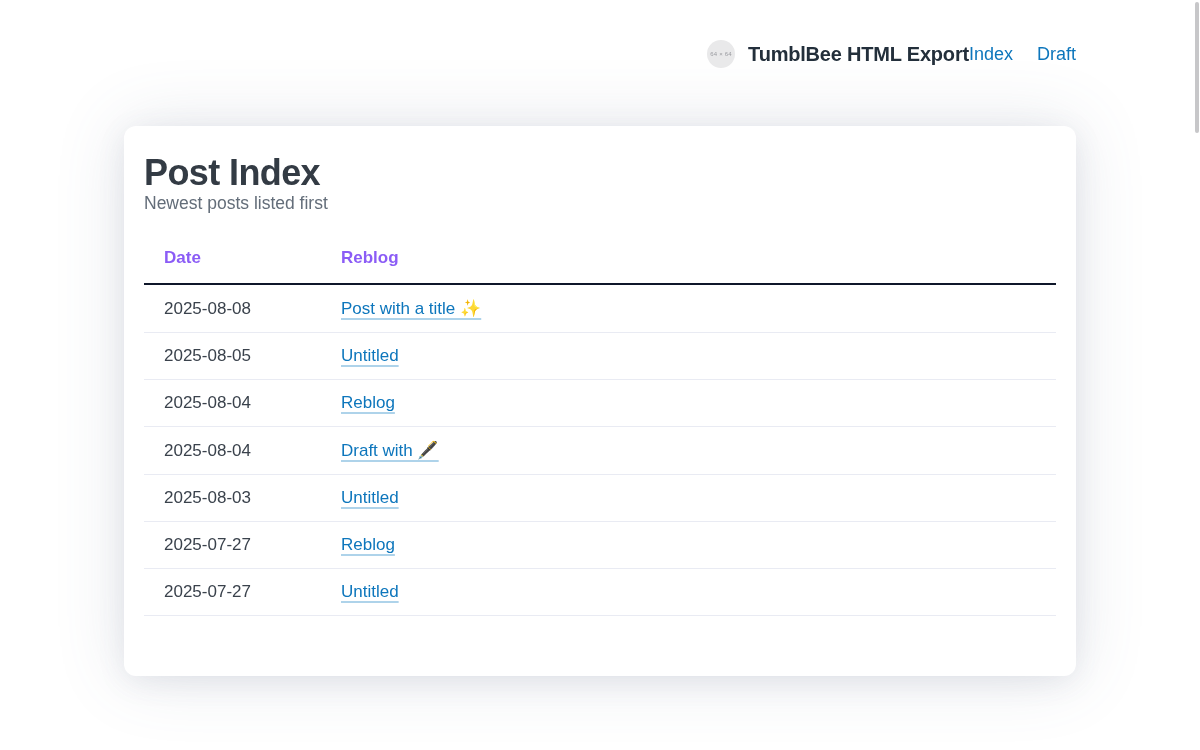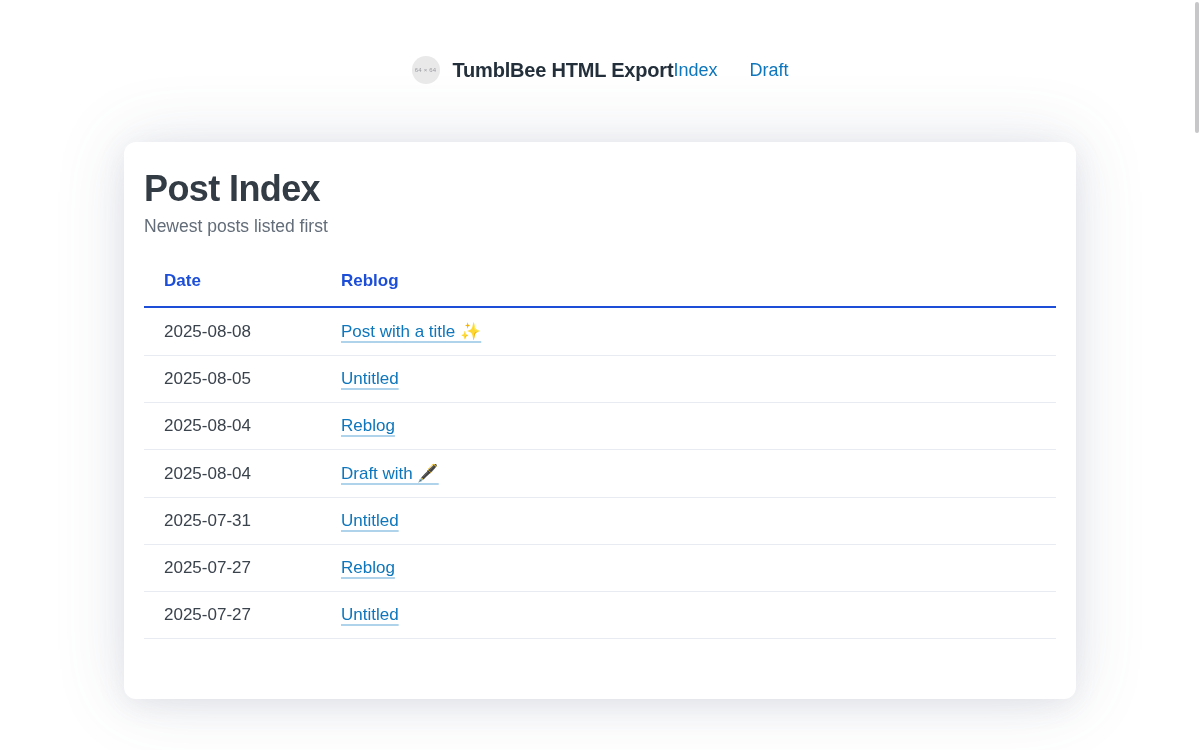--- a/index.html
+++ b/index.html
@@ -9,22 +9,22 @@
     background: #ffffff;
     font-family: "Liberation Sans", "DejaVu Sans", sans-serif;
     -webkit-font-smoothing: antialiased;
   }
   .container { width: 952px; margin: 0 auto; }
 
   
   .site-header {
     display: flex;
     align-items: center;
-    justify-content: center;
-    padding-top: 56px;
+    justify-content: flex-end;
+    padding-top: 40px;
   }
   .header-left { display: flex; align-items: center; }
   .avatar {
     width: 28px; height: 28px;
     border-radius: 50%;
     background: #e9e9ea;
     display: flex; align-items: center; justify-content: center;
     flex-shrink: 0;
   }
   .avatar span {
@@ -33,21 +33,21 @@
     letter-spacing: 0.2px;
     white-space: nowrap;
   }
   .site-title {
     margin-left: 13px;
     font-size: 20px;
     font-weight: 700;
     color: #232f3b;
     letter-spacing: -0.2px;
   }
-  .header-nav { display: flex; gap: 32px; }
+  .header-nav { display: flex; gap: 24px; }
   .nav-link {
     font-size: 18px;
     color: #0d76bc;
     text-decoration: none;
   }
 
   
   .card {
     margin-top: 58px;
     width: 952px;
@@ -58,39 +58,38 @@
                 0 0 70px rgba(90, 100, 130, 0.16);
   }
   .page-title {
     font-size: 36px;
     font-weight: 700;
     color: #333b44;
     letter-spacing: -0.6px;
     line-height: 1.15;
   }
   .page-subtitle {
-    margin-top: 7px;
     font-size: 17.5px;
     color: #636d79;
   }
 
   
   table {
     width: 100%;
     margin-top: 22px;
     border-collapse: collapse;
     table-layout: fixed;
   }
   th {
     text-align: left;
     font-size: 17px;
     font-weight: 700;
-    color: #1d4ed8;
+    color: #8b5cf6;
     padding: 12px 20px 15px 20px;
-    border-bottom: 2px solid #1d4ed8;
+    border-bottom: 2px solid #0f172a;
   }
   th.col-date { width: 177px; }
   td {
     font-size: 17px;
     padding: 13px 20px;
     border-bottom: 1px solid #e9ebf3;
     vertical-align: middle;
   }
   td.date-cell { color: #3a424c; margin-top: 13px; }
   td a {
@@ -149,21 +148,21 @@
           </tr>
           <tr>
             <td class="date-cell">2025-08-04</td>
             <td><a href="#">Reblog</a></td>
           </tr>
           <tr>
             <td class="date-cell">2025-08-04</td>
             <td><a href="#">Draft with 🖋️</a></td>
           </tr>
           <tr>
-            <td class="date-cell">2025-07-31</td>
+            <td class="date-cell">2025-08-03</td>
             <td><a href="#">Untitled</a></td>
           </tr>
           <tr>
             <td class="date-cell">2025-07-27</td>
             <td><a href="#">Reblog</a></td>
           </tr>
           <tr>
             <td class="date-cell">2025-07-27</td>
             <td><a href="#">Untitled</a></td>
           </tr>

